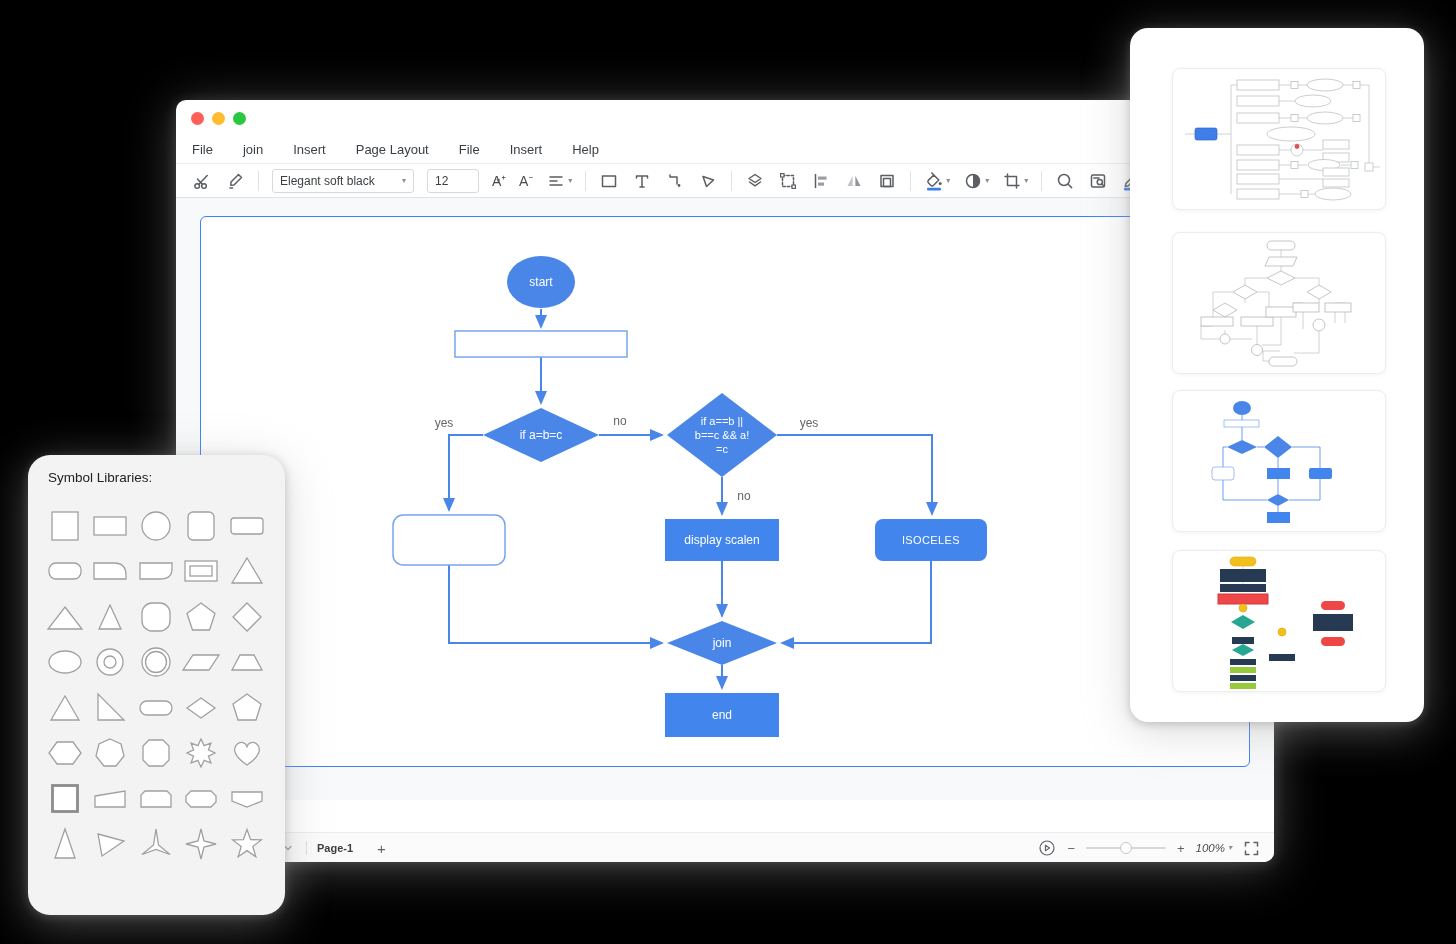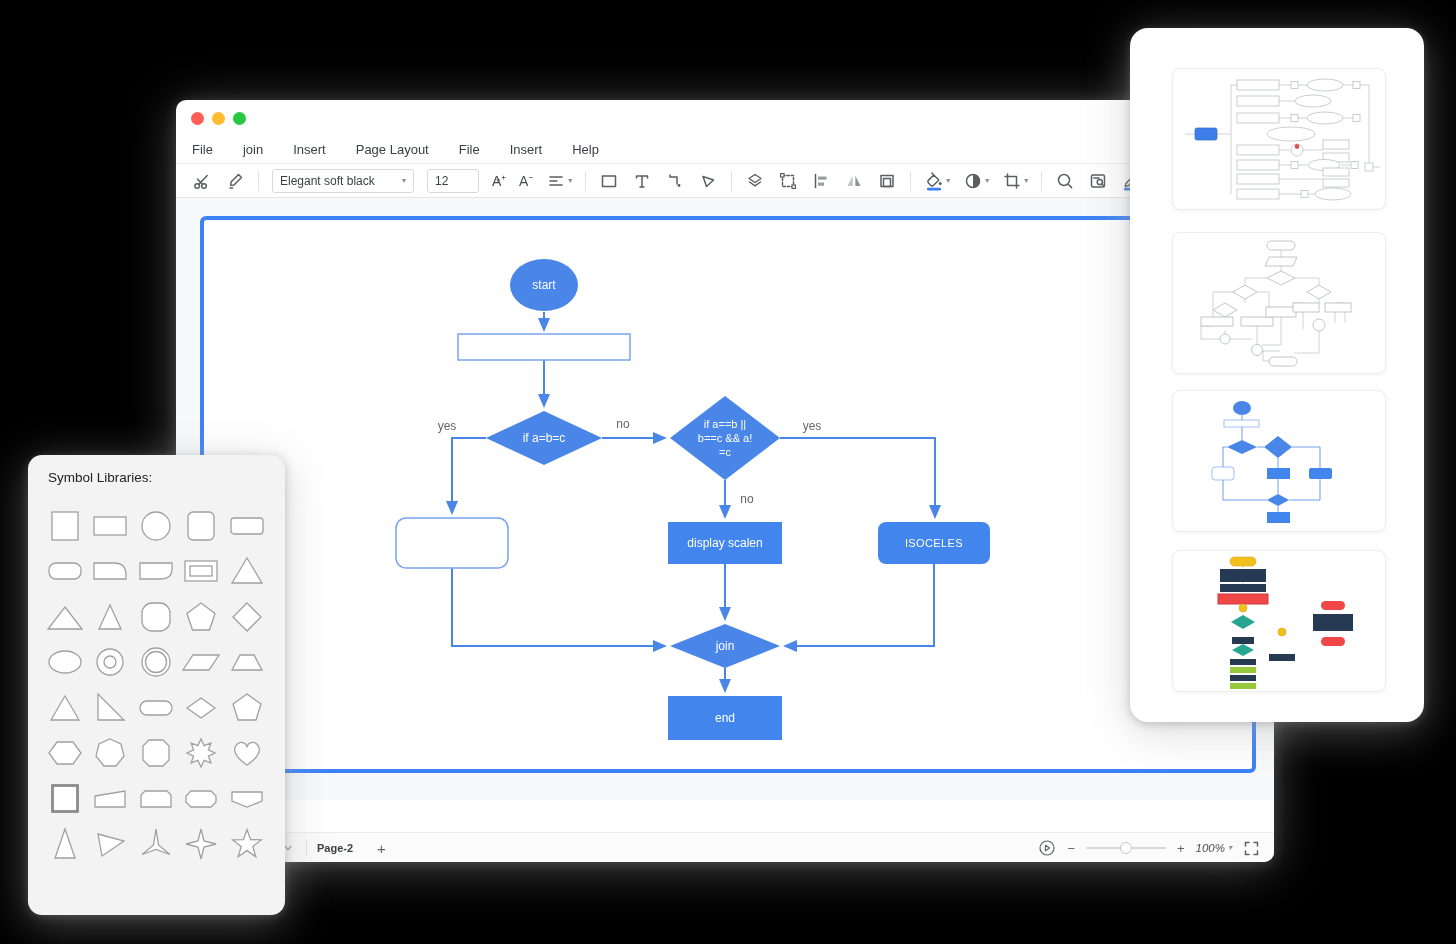--- a/index.html
+++ b/index.html
@@ -38,42 +38,42 @@
     border:1px solid #d9d9d9;border-radius:3px;height:22px;padding:0 7px;
     font-size:12px;color:#3c4043;background:#fff;
   }
   .sel-font{width:126px;justify-content:space-between;}
   .sel-size{width:36px;gap:48px;}
   .af{font-size:14px;color:#4a4d52;line-height:1;}
   
   .canvas-area{position:absolute;left:0;top:98px;width:1098px;height:602px;background:#f8f9fa;}
   .page{
     position:absolute;left:24px;top:18px;width:1048px;height:549px;
-    background:#fff;border:4px solid #3b82f6;border-radius:6px;
+    background:#fff;border:1px solid #3b82f6;border-radius:6px;
   }
   .page svg{position:absolute;left:0;top:0;}
   .lower-strip{position:absolute;left:0;top:700px;width:1098px;height:32px;background:#fff;}
   .statusbar{
     position:absolute;left:0;top:732px;width:1098px;height:30px;
     background:#fbfbfb;border-top:1px solid #ececec;font-size:11px;color:#555;
   }
   .sb-left{position:absolute;left:104px;top:0;height:30px;display:flex;align-items:center;gap:10px;}
   .sb-sep{width:1px;height:14px;background:#ddd;}
   .page-tab{font-weight:bold;color:#3c4043;}
   .add-page{font-size:15px;color:#5f6368;margin-left:14px;}
   .sb-right{position:absolute;right:14px;top:0;height:30px;display:flex;align-items:center;gap:11px;}
   .zoom-glyph{font-size:13px;color:#5f6368;}
   .slider{position:relative;width:80px;height:12px;}
   .slider .track{position:absolute;left:0;top:5px;width:80px;height:2px;background:#d8d8d8;border-radius:1px;}
   .slider .knob{position:absolute;left:34px;top:0;width:12px;height:12px;border-radius:50%;background:#fff;border:1px solid #c5c5c5;box-sizing:border-box;}
   .zoom-level{display:flex;align-items:center;gap:3px;color:#4a4d52;font-size:11.5px;font-style:italic;}
   
   .symbol-panel{
     position:absolute;left:28px;top:455px;width:257px;height:460px;z-index:3;
-    background:#f3f3f4;border-radius:14px;
+    background:#f3f3f4;border-radius:22px;
     box-shadow:0 8px 45px rgba(170,170,170,.45),0 2px 10px rgba(110,110,110,.4);
   }
   .sp-title{position:absolute;left:20px;top:15px;font-size:13.5px;color:#222;}
   .sym-grid{
     position:absolute;left:14px;top:48px;width:228px;
     display:grid;grid-template-columns:repeat(5,45.5px);grid-auto-rows:45.5px;
   }
   .sym{display:flex;align-items:center;justify-content:center;}
   .sym svg{width:40px;height:40px;stroke:#a0a0a0;stroke-width:1.3;fill:#fff;}
   
@@ -308,21 +308,21 @@
   </div>
 
   <div class="lower-strip"></div>
 
   <div class="statusbar">
     <div class="sb-left">
       <svg width="16" height="16">
         <path d="M5,6.5 L8,9.5 L11,6.5" stroke="#9aa0a6" stroke-width="1.4" fill="none" stroke-linecap="round"></path>
       </svg>
       <div class="sb-sep"></div>
-      <span class="page-tab">Page-2</span>
+      <span class="page-tab">Page-1</span>
       <span class="add-page">+</span>
     </div>
     <div class="sb-right">
       <svg width="18" height="18">
         <circle cx="9" cy="9" r="7" stroke="#5f6368" stroke-width="1.2" fill="none"></circle>
         <path d="M7.4,6.3 L11.6,9 L7.4,11.7 Z" stroke="#5f6368" stroke-width="1.1" fill="none" stroke-linejoin="round"></path>
       </svg>
       <span class="zoom-glyph">−</span>
       <div class="slider">
         <div class="track"></div>

